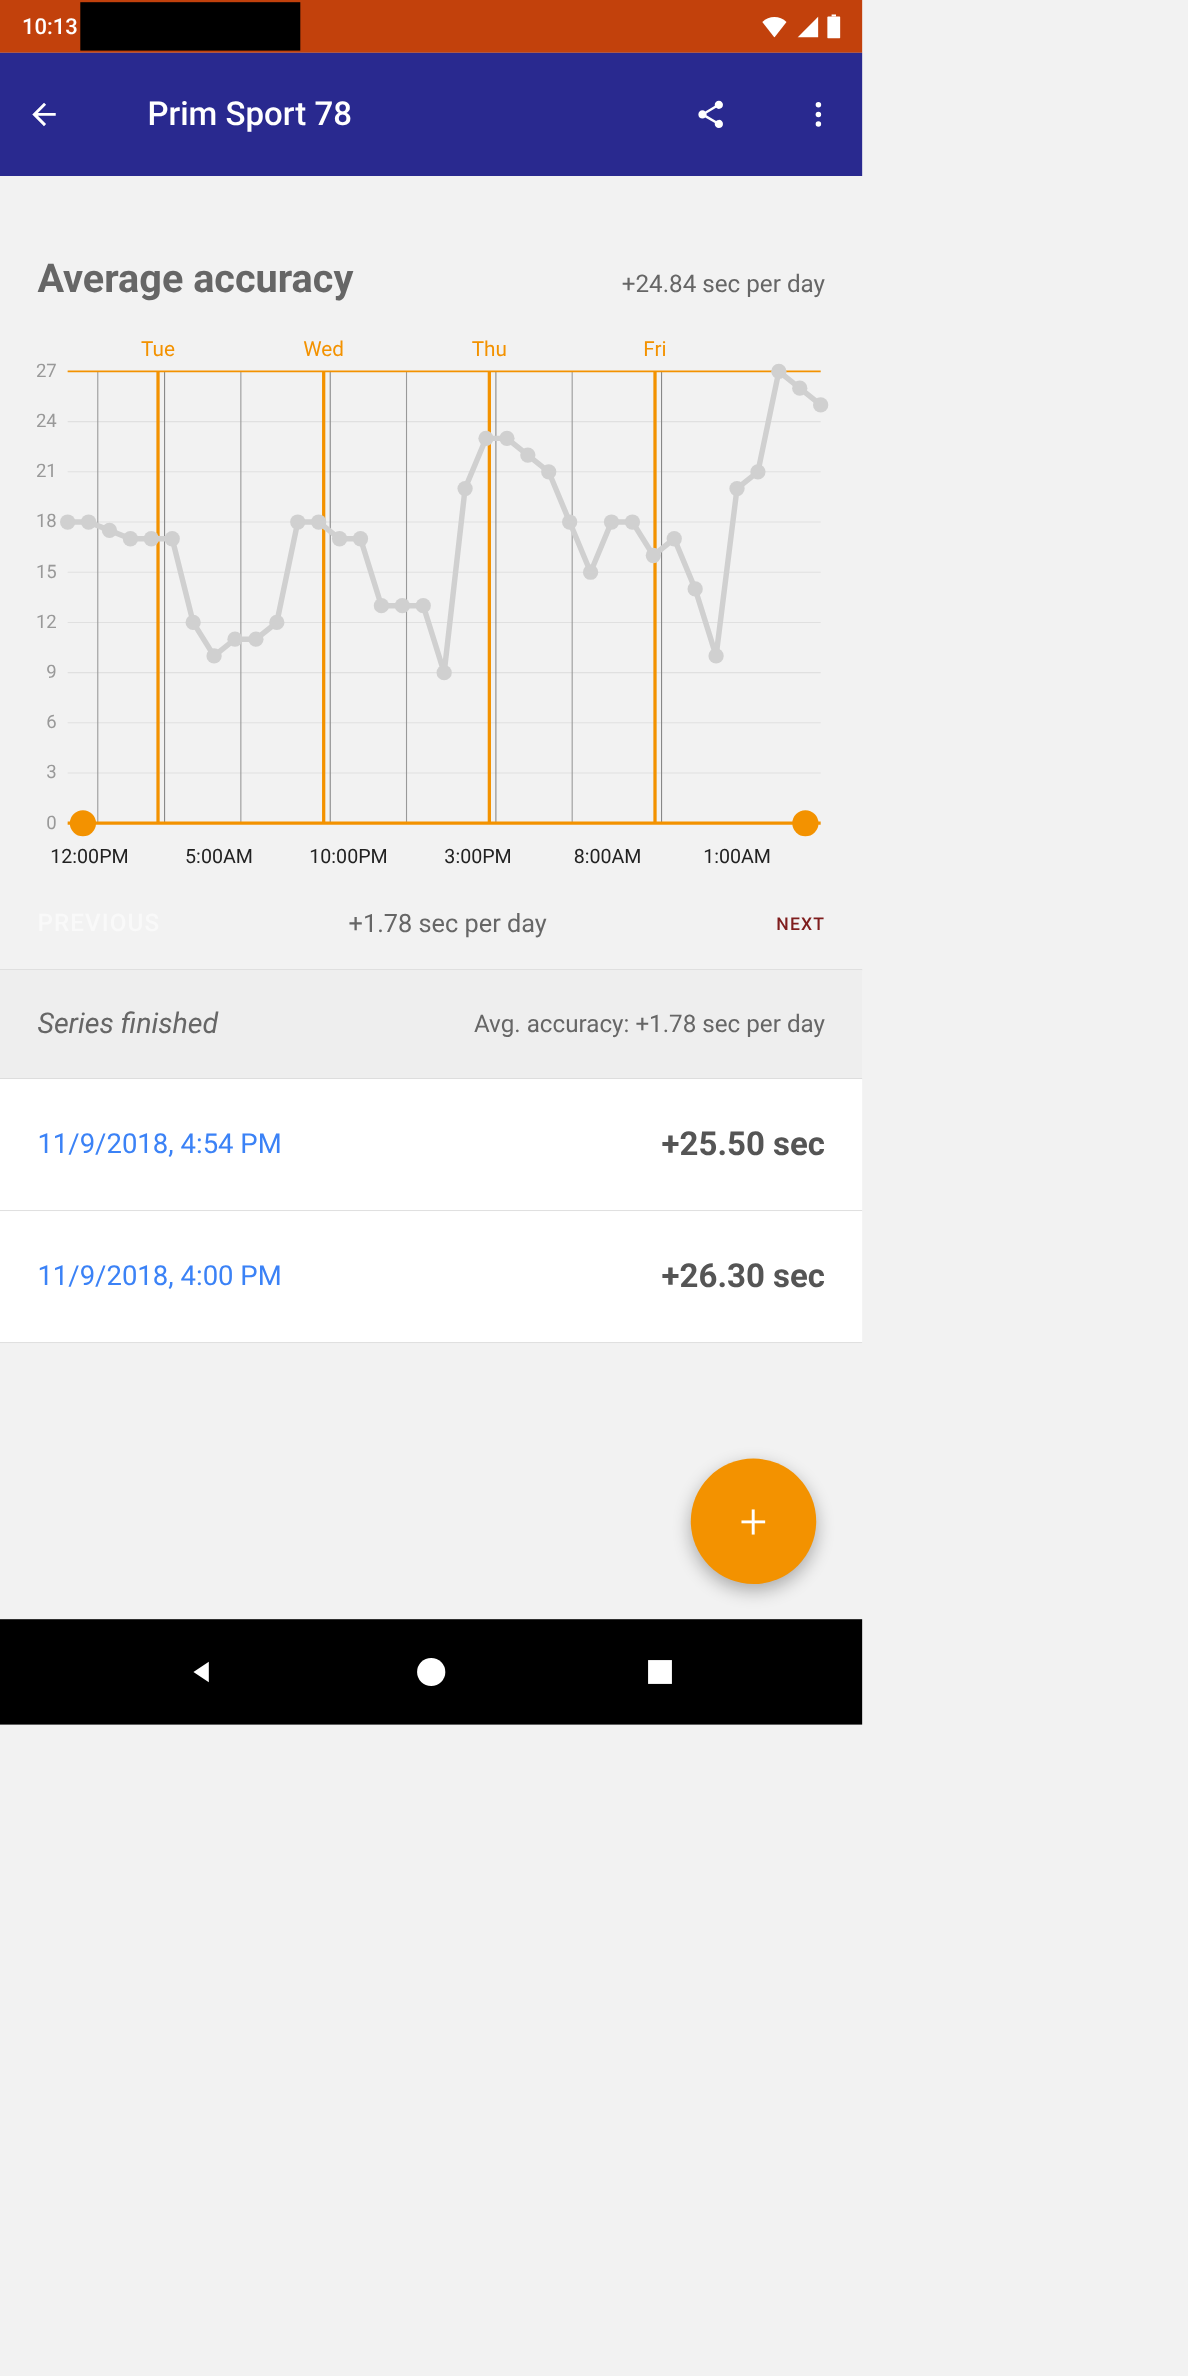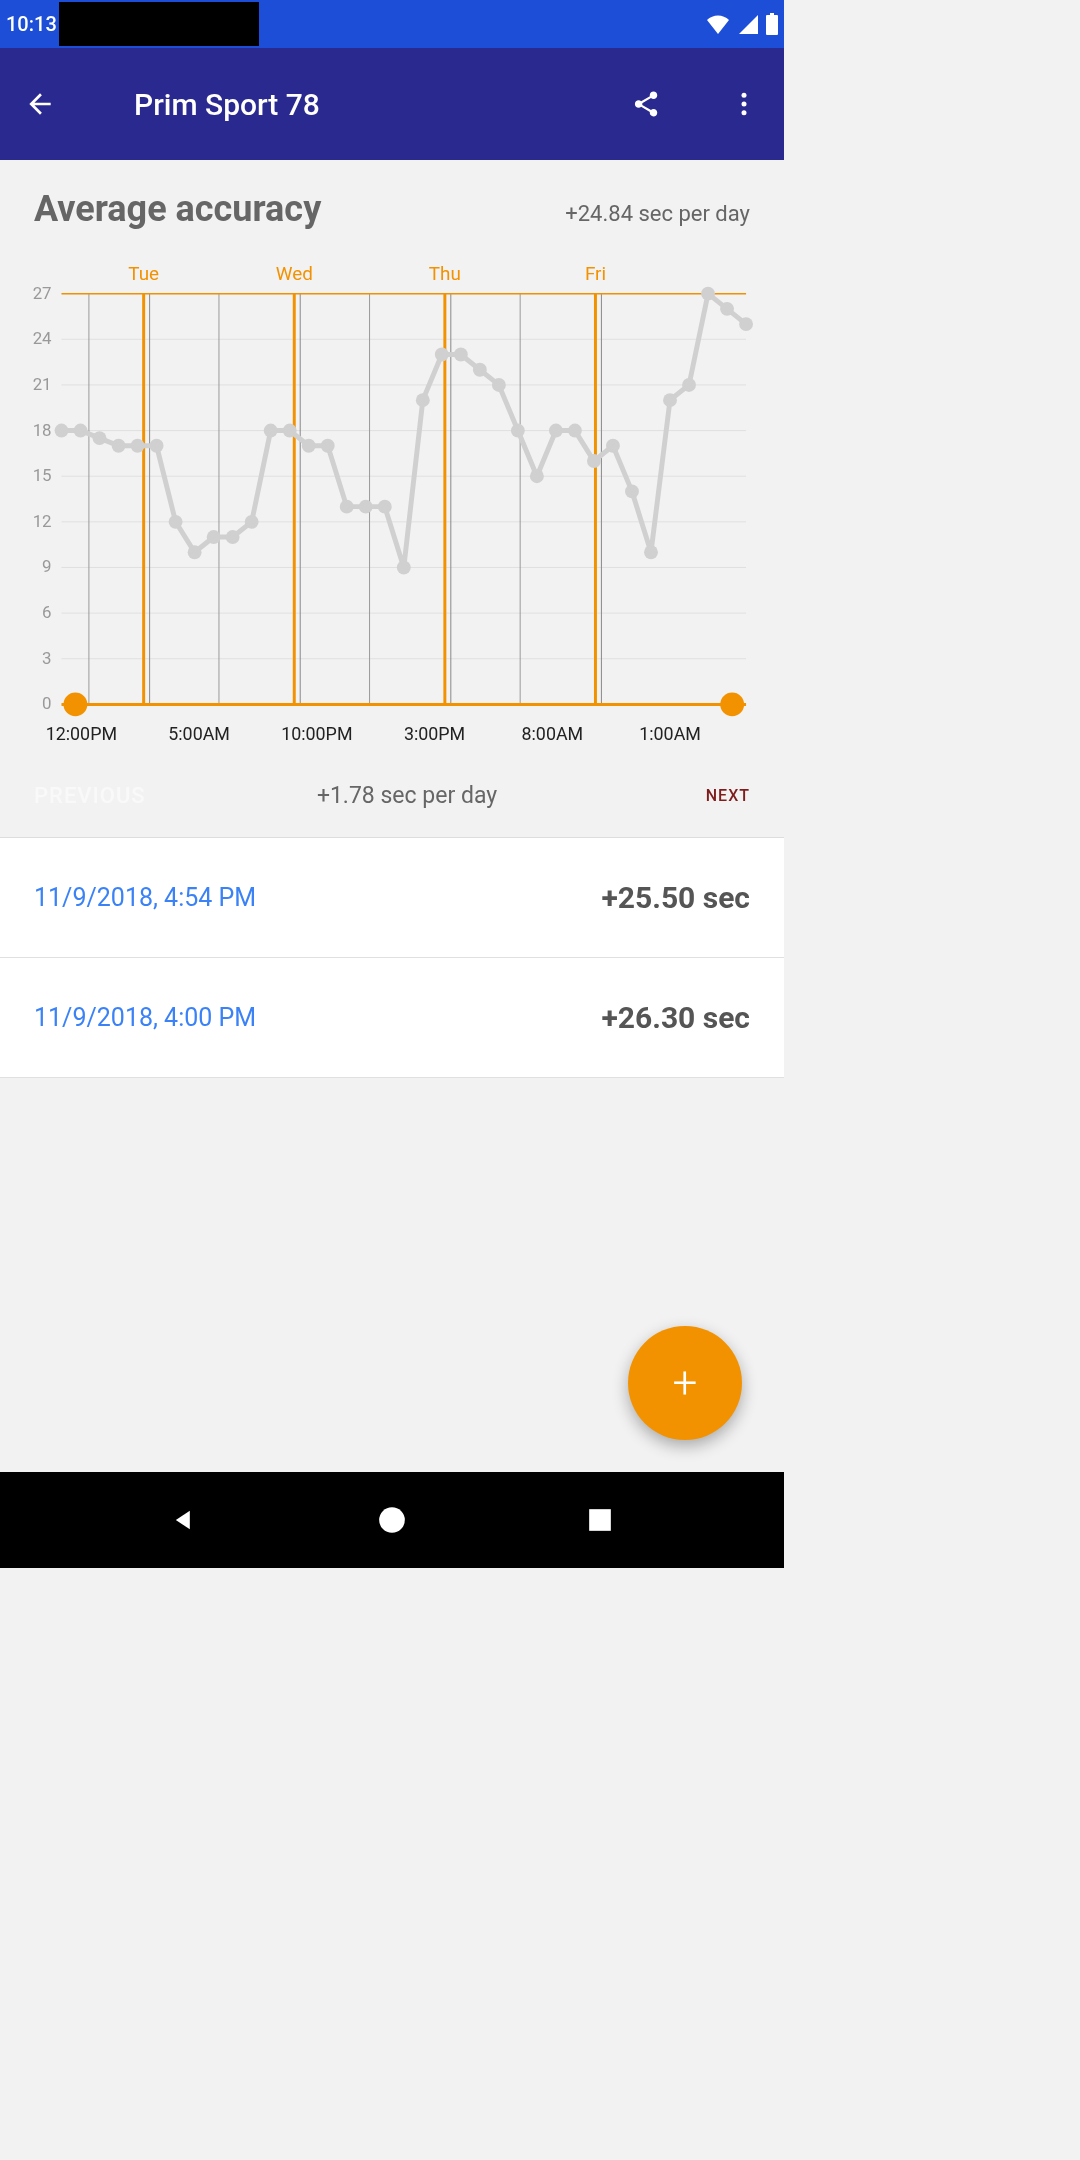--- a/index.html
+++ b/index.html
@@ -6,45 +6,45 @@
   body {
     width: 784px;
     height: 1568px;
     font-family: Roboto, -apple-system, sans-serif;
     background: #f2f2f2;
     position: relative;
     overflow: hidden;
   }
   .status-bar {
     height: 48px;
-    background: #1d4ed8;
-    display: flex;
-    align-items: center;
-    justify-content: space-between;
-    padding: 0 6px;
+    background: #c2410c;
+    display: flex;
+    align-items: center;
+    justify-content: space-between;
+    padding: 0 20px;
     color: white;
     font-size: 20px;
   }
   .status-left { display: flex; align-items: center; }
   .status-time { font-weight: 500; }
   .black-block { width: 200px; height: 44px; background: black; margin-left: 2px; }
   .status-right { display: flex; gap: 8px; align-items: center; }
   .app-bar {
     height: 112px;
     background: #29298f;
     display: flex;
     align-items: center;
     padding: 0 16px;
     color: white;
     gap: 38px;
   }
   .back-btn { width: 48px; height: 48px; display: flex; align-items: center; justify-content: center; cursor: pointer; }
   .app-title { flex: 1; font-size: 30px; font-weight: 500; margin-left: 32px; }
   .action-btn { width: 48px; height: 48px; display: flex; align-items: center; justify-content: center; cursor: pointer; margin-left: 12px;}
-  .content { background: #f2f2f2; }
+  .content { background: #f2f2f2; margin-top: 44px; }
   .header-row {
     display: flex;
     justify-content: space-between;
     align-items: baseline;
     padding: 28px 34px 12px 34px;
   }
   .header-title { font-size: 36px; font-weight: 700; color: #666; }
   .header-value { font-size: 22px; color: #666; }
   .chart-wrap { padding: 0 30px 0 0; position: relative; height: 520px; }
   .chart-svg { width: 100%; height: 100%; }
@@ -243,20 +243,24 @@
         <circle cx="738" cy="464" r="12" fill="#f39200"></circle>
       </svg>
   </div>
 
   <div class="nav-row">
     <div class="nav-prev">PREVIOUS</div>
     <div class="nav-mid">+1.78 sec per day</div>
     <div class="nav-next">NEXT</div>
   </div>
 
+  <div class="series-head">
+    <div class="series-title">Series finished</div>
+    <div class="series-value">Avg. accuracy: +1.78 sec per day</div>
+  </div>
 
   <div id="rows">
       <div class="row">
         <div class="row-time">11/9/2018, 4:54 PM</div>
         <div class="row-val">+25.50 sec</div>
       </div>
       <div class="row">
         <div class="row-time">11/9/2018, 4:00 PM</div>
         <div class="row-val">+26.30 sec</div>
       </div>

